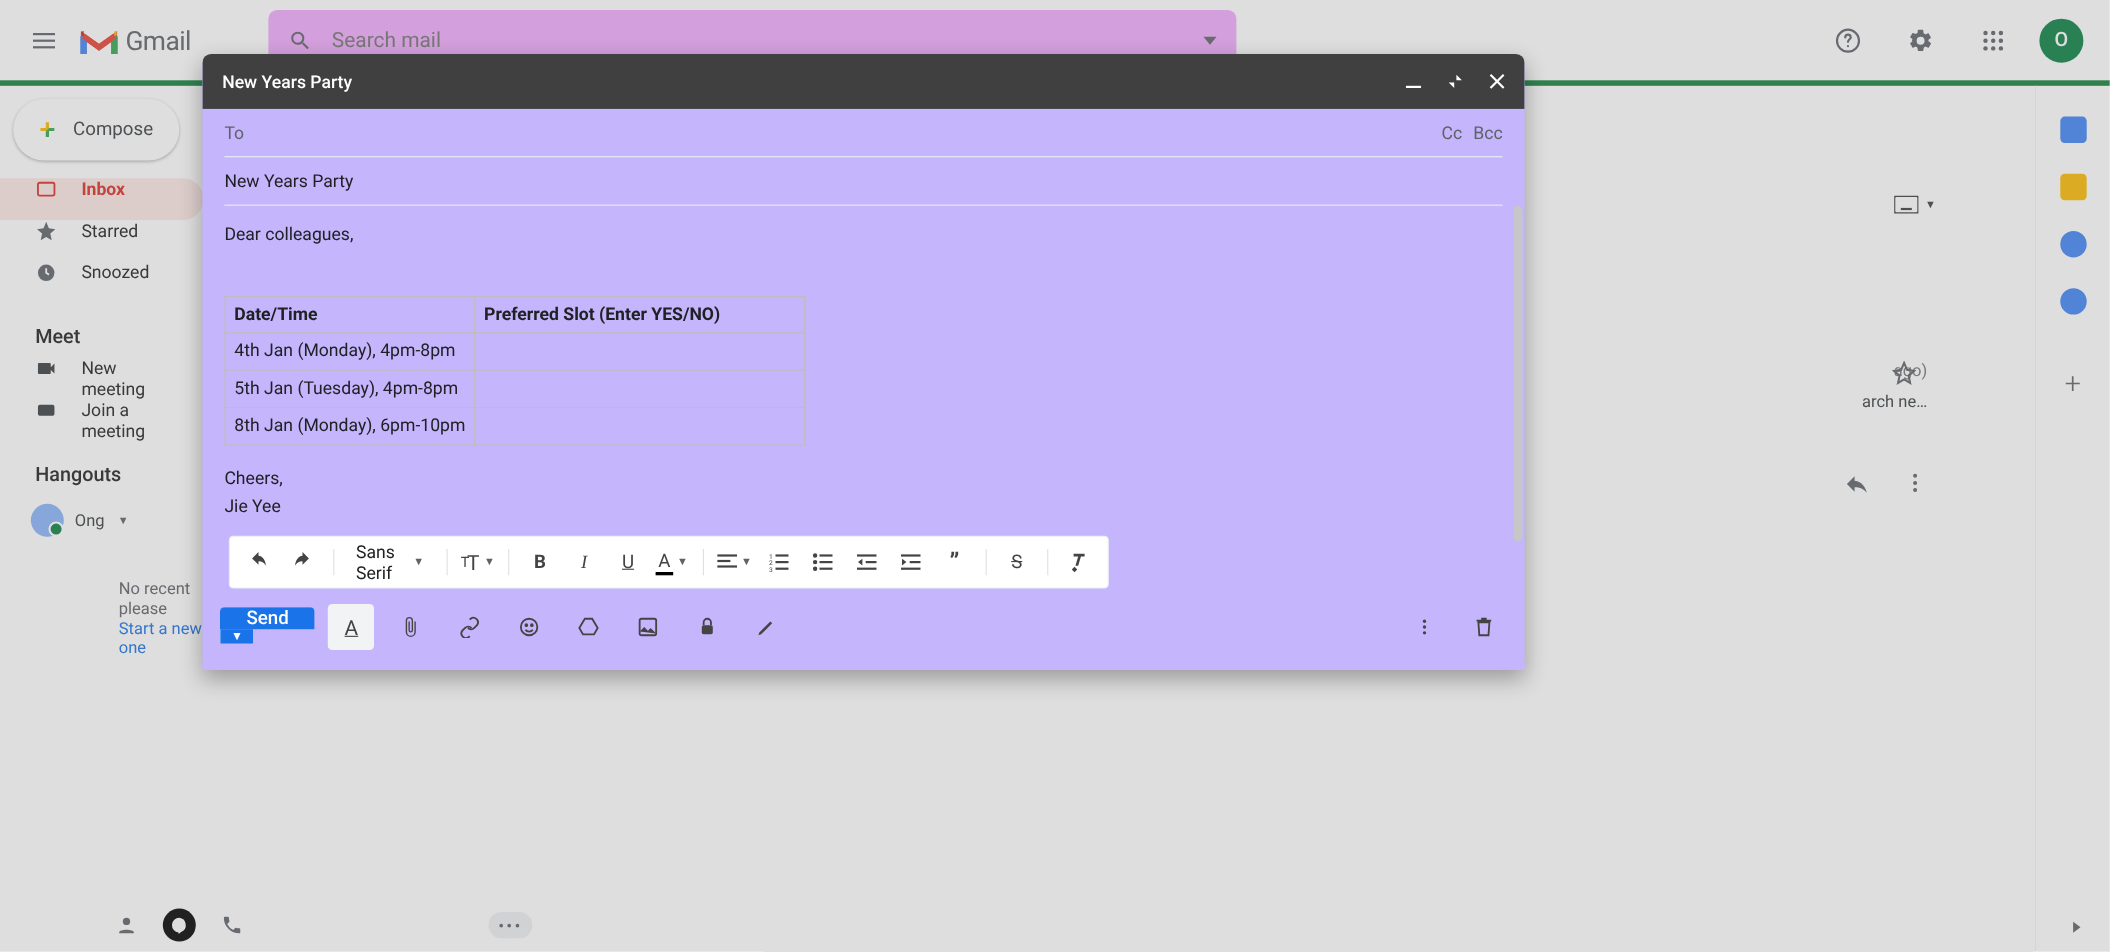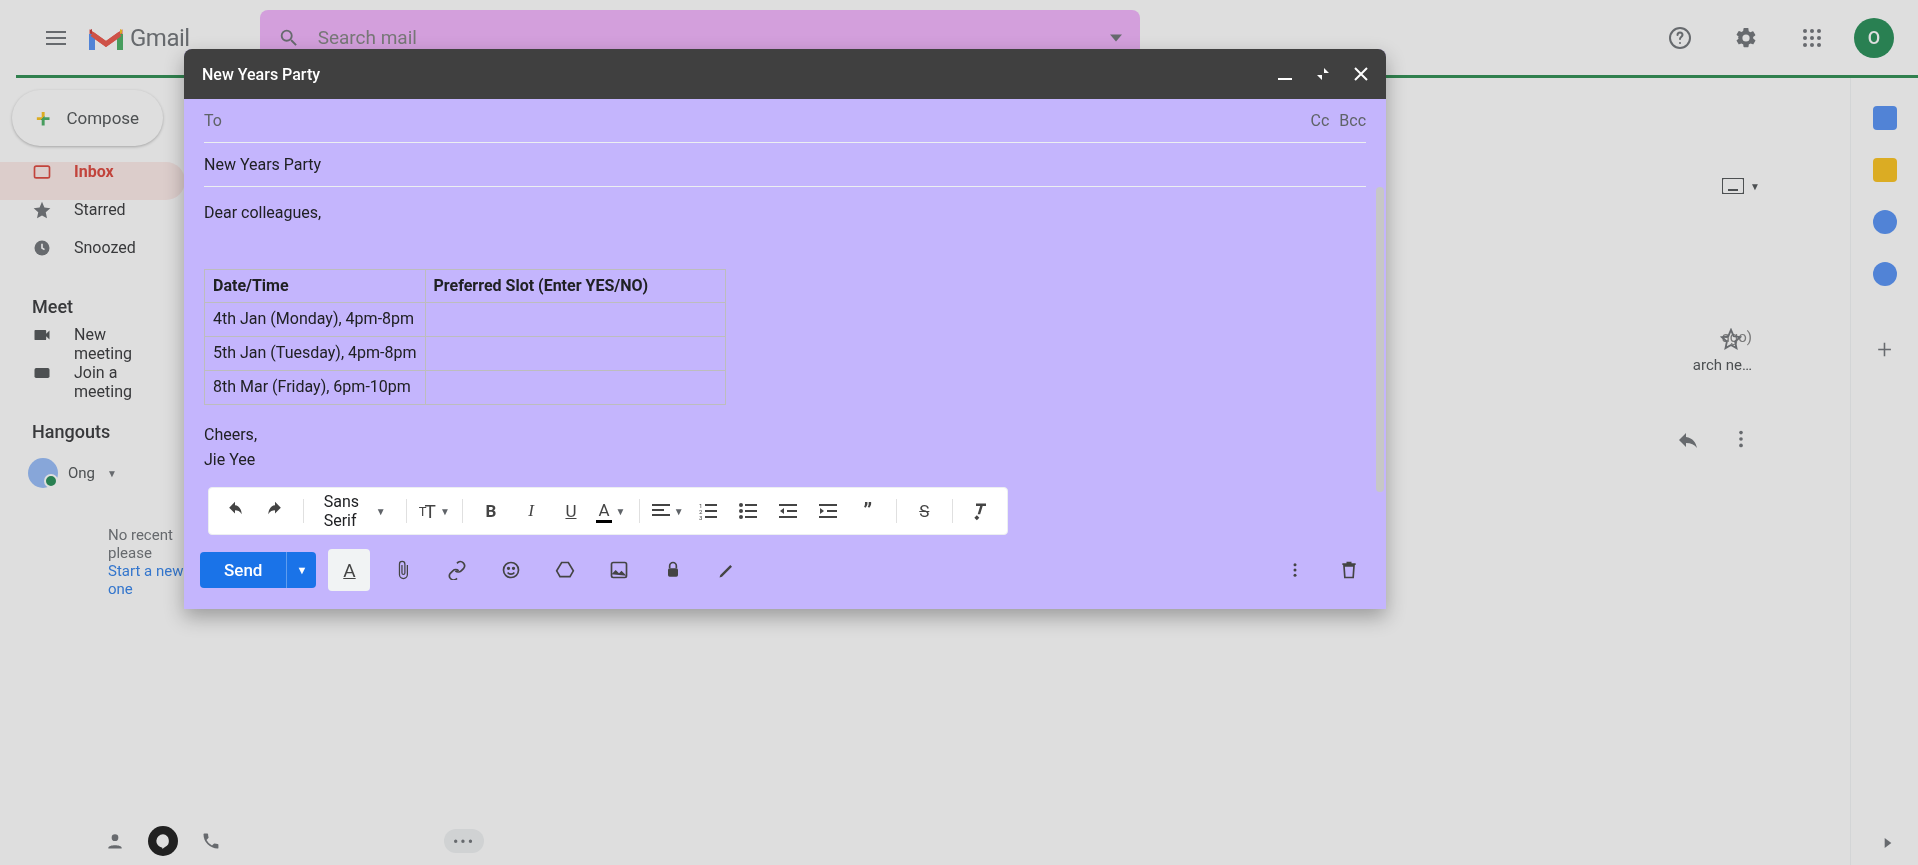--- a/index.html
+++ b/index.html
@@ -1,20 +1,20 @@
 <!DOCTYPE html>
 <html><head>
 <meta charset="utf-8">
 <style>
 * { margin:0; padding:0; box-sizing:border-box; font-family:"Google Sans",Roboto,Arial,sans-serif; }
 body { background:#fff; width:1918px; height:865px; overflow:hidden; position:relative; }
 
 
 .app { width:100%; height:100%; display:flex; flex-direction:column; }
-.header { height:78px; display:flex; align-items:center; padding:0 16px; border-bottom:3px solid #15803d;margin-left:16px; }
+.header { height:78px; display:flex; align-items:center; padding:0 16px; border-bottom:5px solid #15803d; }
 .menu-btn { width:48px; height:48px; display:flex; align-items:center; justify-content:center; border-radius:50%; cursor:pointer; margin-right:8px;}
 .hamburger { width:20px; height:2px; background:#5f6368; position:relative; }
 .hamburger::before, .hamburger::after { content:""; position:absolute; left:0; width:20px; height:2px; background:#5f6368; }
 .hamburger::before { top:-6px; } .hamburger::after { top:6px; }
 .logo { display:flex; align-items:center; gap:6px; margin-right:70px; }
 .logo-text { font-size:24px; color:#5f6368; font-weight:400; letter-spacing:-0.5px;}
 .logo-m { width:36px; height:28px; }
 .search { flex:0 0 880px; height:56px; background:#f0abfc; border-radius:8px; display:flex; align-items:center; padding:0 18px; gap:18px; }
 .search input { flex:1; border:none; background:transparent; outline:none; font-size:19px; color:#5f6368; }
 .search .dd { margin-left:auto; }
@@ -66,21 +66,21 @@
 .cw-editor th{font-weight:700;}
 .cw-scroll{position:absolute;right:-18px;top:0;width:8px;height:305px;background:#c7c7c7;border-radius:4px;}
 
 .toolbar{height:48px;margin:0 4px 10px;border:1px solid #eceff1;background:#fff;display:flex;align-items:center;padding:0 10px;gap:8px;border-radius:4px;width:800px;}
 .tbtn{min-width:32px;height:32px;display:flex;align-items:center;justify-content:center;color:#444;font-size:17px;cursor:pointer;border-radius:4px;}
 .tbtn.font{font-size:16px;padding:0 8px;gap:6px;color:#202124;}
 .tbtn .caret{font-size:10px;color:#5f6368;margin-left:4px;}
 .tsep{width:1px;height:24px;background:#e0e0e0;margin:0 4px;}
 
 .send-row{height:64px;display:flex;align-items:center;padding:0 16px 14px;gap:12px;}
-.send-btn{display:flex;height:36px;border-radius:4px;overflow:hidden;}
+.send-btn{display:flex;height:36px;border-radius:4px;overflow:hidden;flex-direction:column;}
 .send-btn .s1{background:#1a73e8;color:#fff;padding:0 24px;display:flex;align-items:center;font-size:17px;font-weight:500;cursor:pointer;}
 .send-btn .s2{background:#1a73e8;border-left:1px solid rgba(255,255,255,0.3);width:30px;display:flex;align-items:center;justify-content:center;color:#fff;cursor:pointer;font-size:11px;}
 .send-row .sic{width:42px;height:42px;display:flex;align-items:center;justify-content:center;color:#444;cursor:pointer;border-radius:4px;font-size:19px;}
 .send-row .sic.first{background:#f1f3f4;}
 .send-row .spacer{flex:1;}
 svg{display:block;}
 .small-ghost{position:absolute;right:98px;top:250px;color:#777;font-size:15px;}
 .small-ghost2{position:absolute;right:98px;top:278px;color:#3c4043;font-size:15px;}
 .ghost-reply{position:absolute;right:98px;top:350px;display:flex;gap:30px;color:#5f6368;}
 .ghost-star{position:absolute;right:108px;top:250px;}
@@ -307,21 +307,21 @@
         </tr>
         <tr>
           <td>4th Jan (Monday), 4pm-8pm</td>
           <td style="min-width:300px"></td>
         </tr>
         <tr>
           <td>5th Jan (Tuesday), 4pm-8pm</td>
           <td></td>
         </tr>
         <tr>
-          <td>8th Mar (Friday), 6pm-10pm</td>
+          <td>8th Jan (Monday), 6pm-10pm</td>
           <td></td>
         </tr>
       </tbody>
         </table>
       <div>Cheers,</div>
       <div>Jie Yee</div>
       <div class="cw-scroll"></div>
     </div>
 
     <div class="toolbar">

